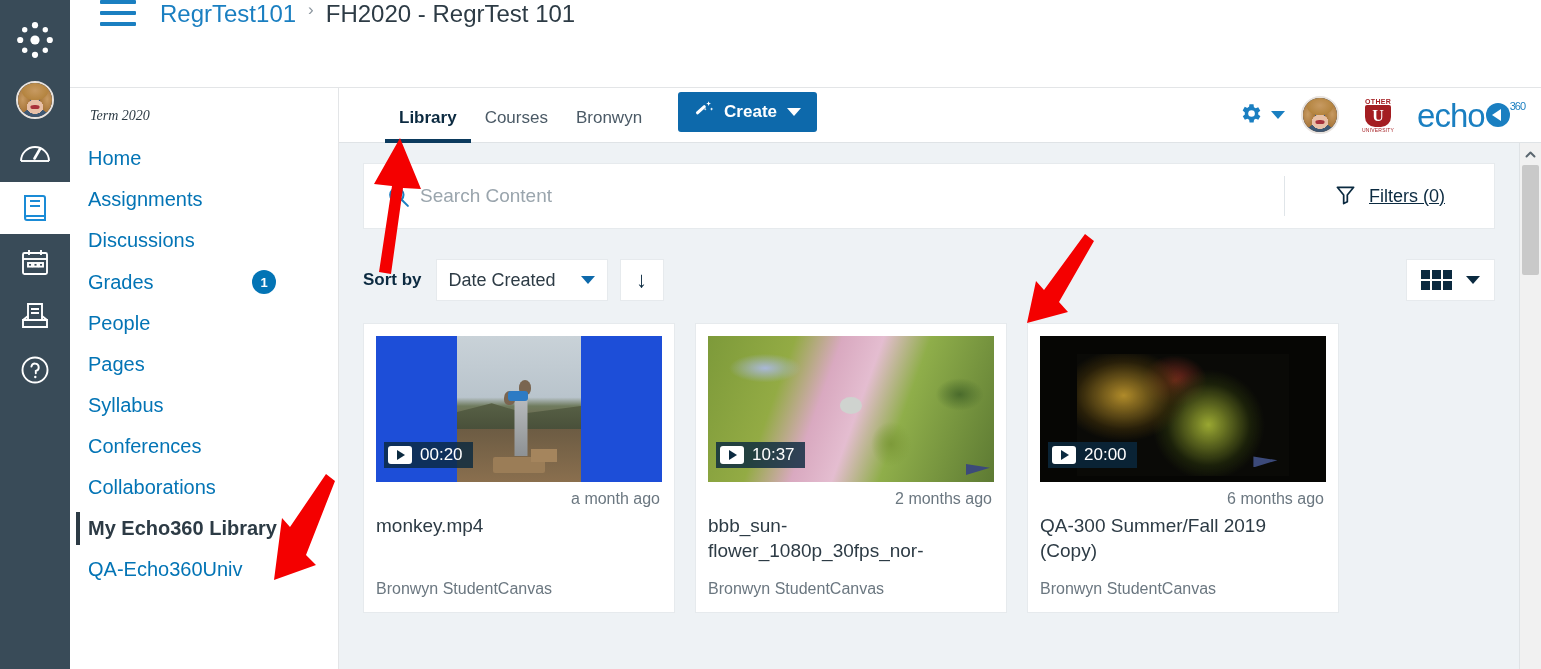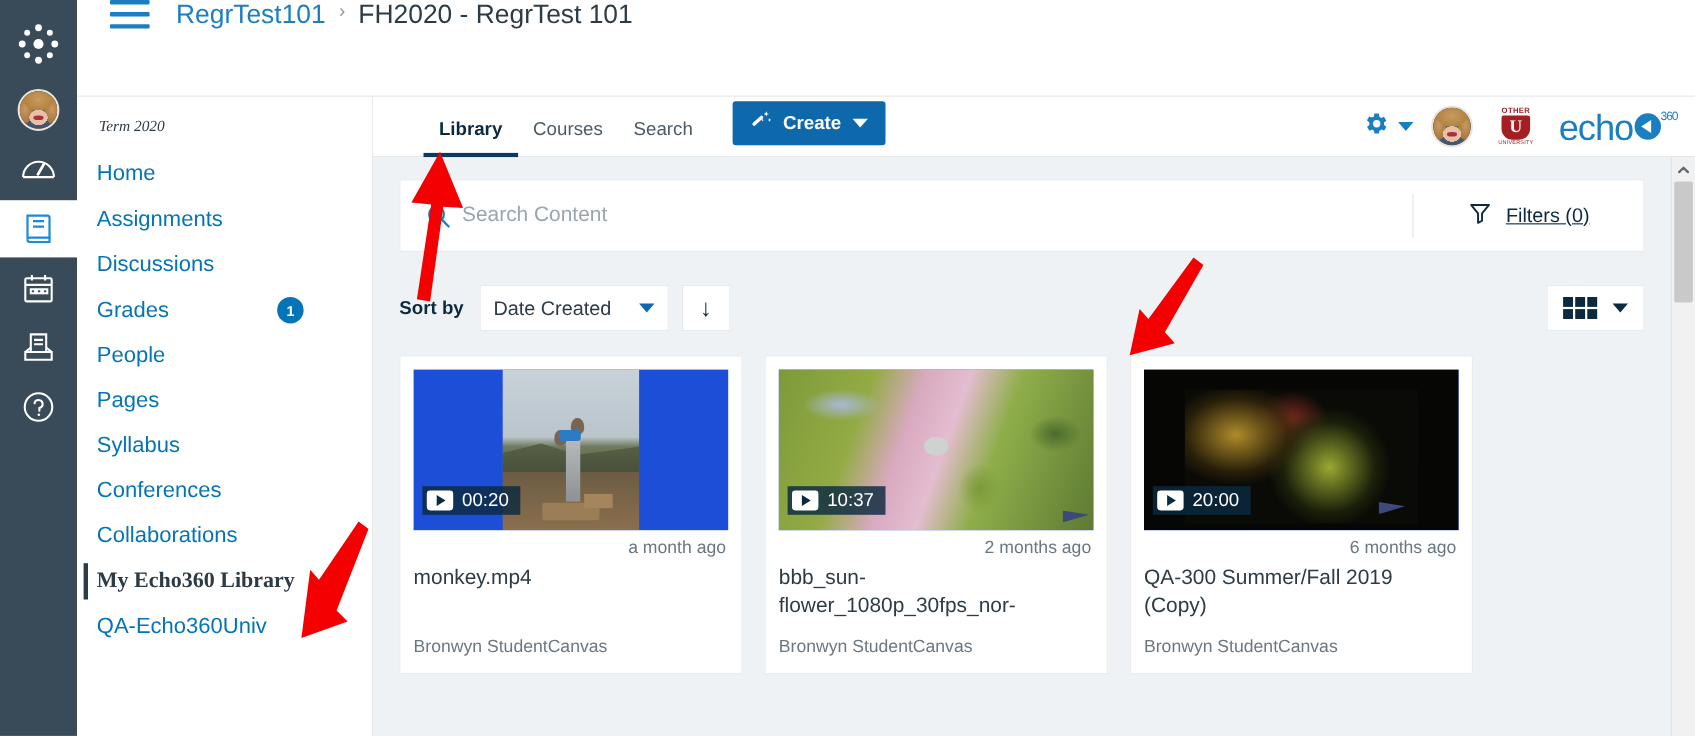--- a/index.html
+++ b/index.html
@@ -64,21 +64,21 @@
     width: 268px; flex: 0 0 268px; background: #fff; padding-top: 14px;
     position: relative; overflow: hidden;
   }
   .term-label { font-style: italic; font-size: 14px; color: #2d3b45;
     padding: 6px 0 14px 20px; font-family: "Liberation Serif", serif; }
   .cn-item {
     display: flex; align-items: center; justify-content: space-between;
     padding: 9px 20px 9px 18px; font-size: 20px; color: #0374b5;
     text-decoration: none; position: relative; cursor: pointer;
   }
-  .cn-item.active { color: #2d3b45; font-weight: bold; font-family: Liberation Serif, serif; }
+  .cn-item.active { color: #2d3b45; font-weight: bold; }
   .cn-item.active::before {
     content: ""; position: absolute; left: 6px; top: 4px; bottom: 4px;
     width: 4px; background: #2d3b45;
   }
   .cn-badge {
     background: #0374b5; color: #fff; font-size: 13px; font-weight: bold;
     min-width: 24px; height: 24px; border-radius: 12px;
     display: flex; align-items: center; justify-content: center; padding: 0 7px;
     margin-right: 42px;
   }
@@ -368,21 +368,21 @@
             </a>
           </div>
       </aside>
 
       <section class="echo-app">
 
         <div class="echo-top">
           <div class="echo-tabs" id="echo-tabs">
               <div class="echo-tab active">Library</div>
               <div class="echo-tab">Courses</div>
-              <div class="echo-tab">Search</div>
+              <div class="echo-tab">Bronwyn</div>
             </div>
           <button class="create-btn">
             <span>
               <svg width="20" height="20" viewBox="0 0 20 20" fill="#ffffff" aria-hidden="true">
                 <rect x="1.4" y="12.6" width="12" height="3.1" rx="1.3" transform="rotate(-42 1.4 12.6)"></rect>
                 <path d="M14.6 1.2l.7 1.7 1.7.7-1.7.7-.7 1.7-.7-1.7-1.7-.7 1.7-.7z"></path>
                 <path d="M17.6 7.4l.5 1.2 1.2.5-1.2.5-.5 1.2-.5-1.2-1.2-.5 1.2-.5z"></path>
                 <path d="M11.2 7.9l.4.9.9.4-.9.4-.4.9-.4-.9-.9-.4.9-.4z"></path>
               </svg>
             </span>

